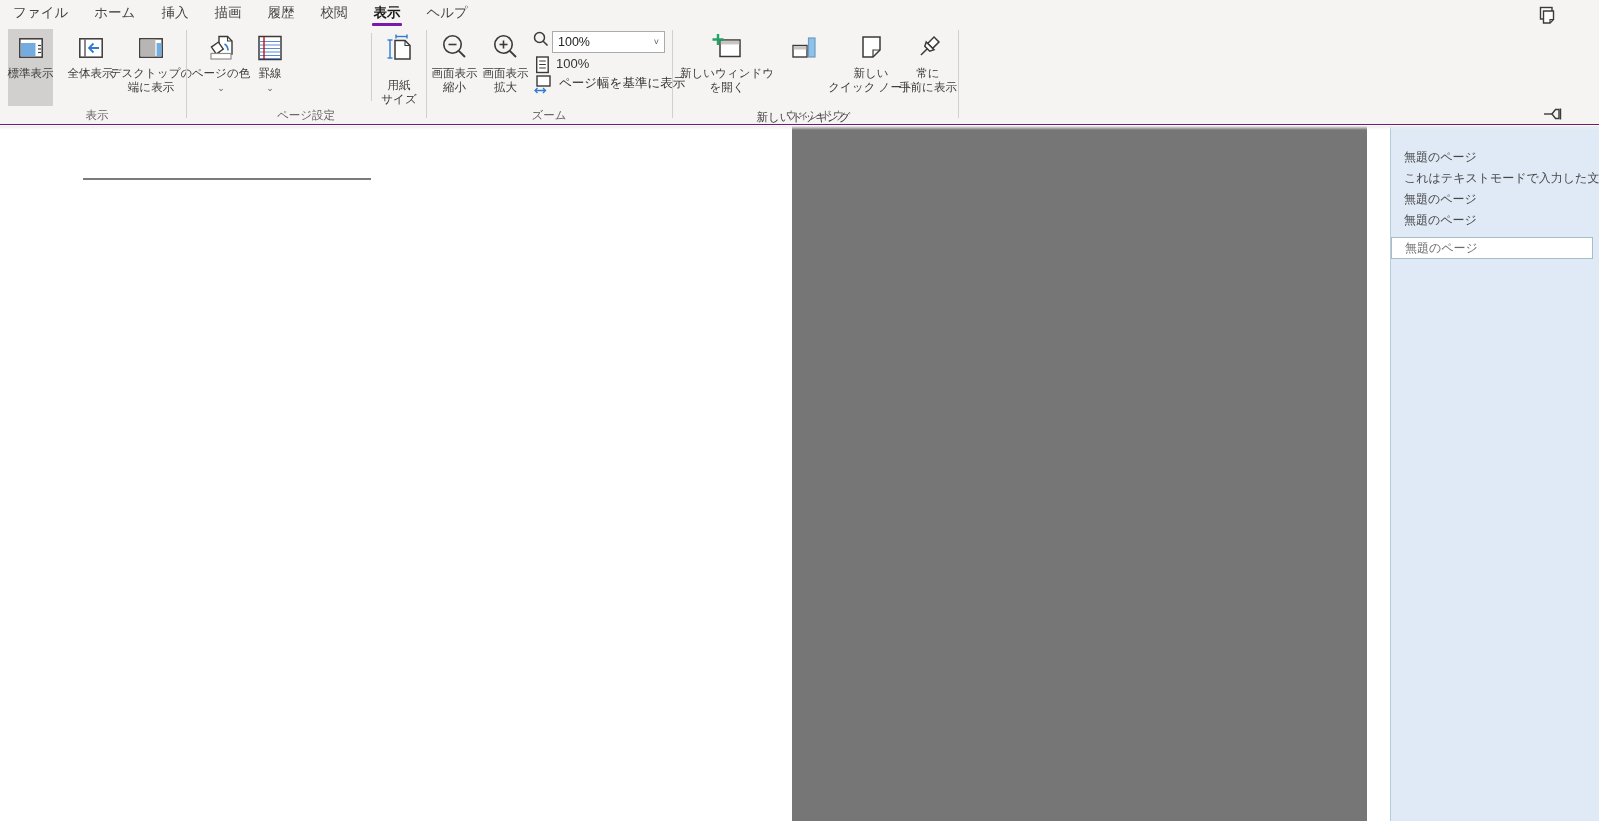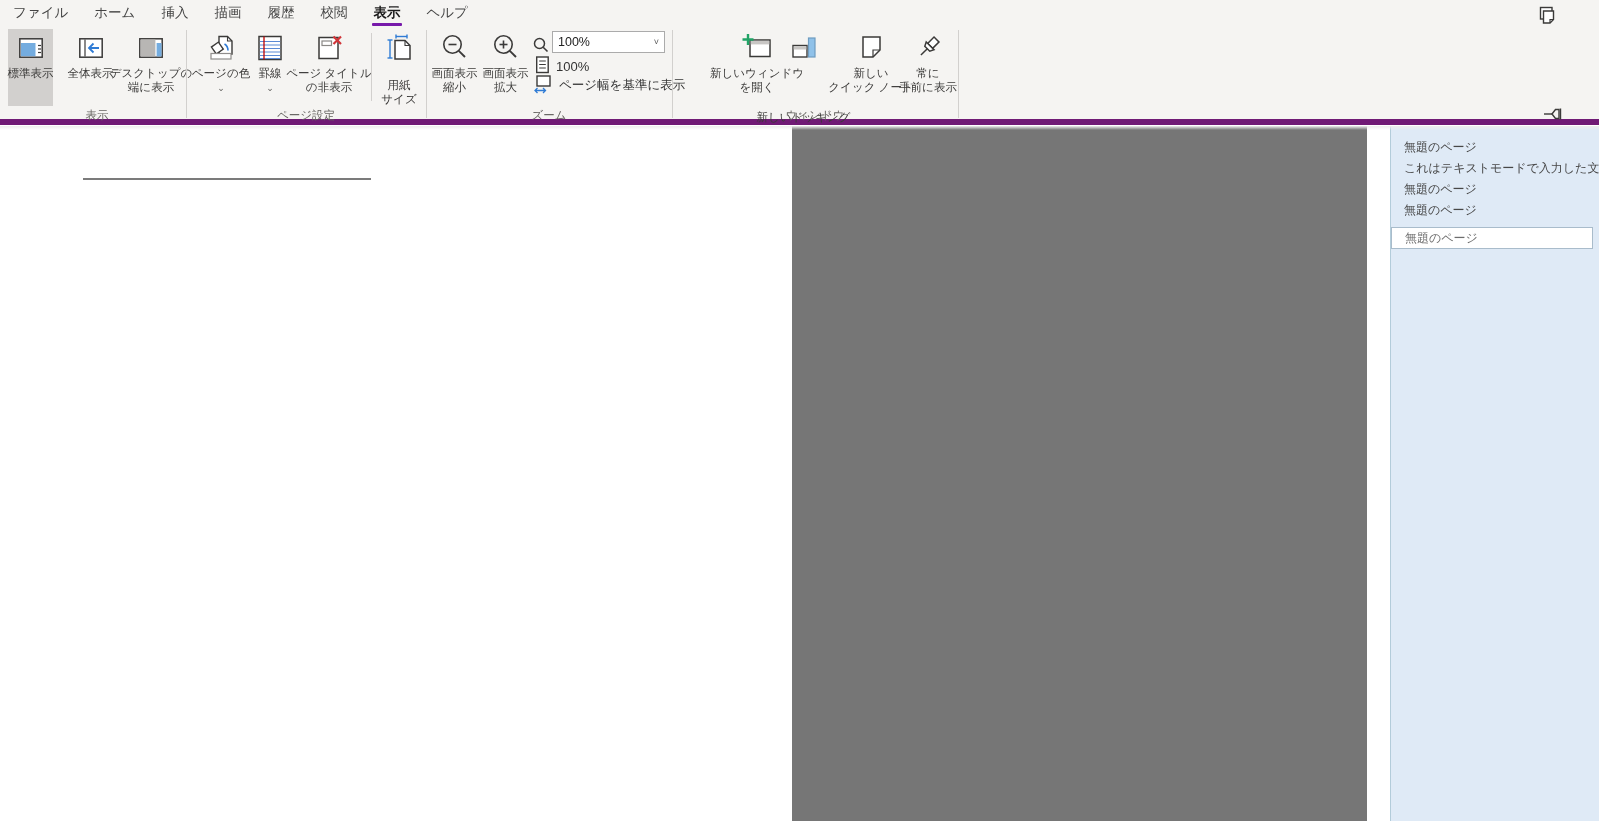--- a/index.html
+++ b/index.html
@@ -3,21 +3,21 @@
 <meta charset="utf-8">
 <style>
   * { margin:0; padding:0; box-sizing:border-box; }
   html,body { width:1599px; height:821px; overflow:hidden; }
   body { font-family:"Liberation Sans","DejaVu Sans",sans-serif; background:#fff; color:#3b3a39; }
 
   .app { position:relative; width:1599px; height:821px; }
 
   
   .ribbon { position:absolute; top:0; left:0; width:1599px; height:125px;
-            background:#f5f4f2; border-bottom:6px solid #701a75;text-decoration:underline; }
+            background:#f5f4f2; border-bottom:1px solid #701a75;text-decoration:underline; }
 
   .tabbar { position:absolute; top:0; left:0; right:0; height:27px; display:flex; align-items:stretch; }
   .tab { position:relative; padding:0 13px; font-size:13.5px; line-height:26px; color:#444; cursor:default; white-space:nowrap; }
   .tab.selected { font-weight:bold; color:#1b1b1b; }
   .tab.selected::after { content:""; position:absolute; left:50%; transform:translateX(-50%);
        bottom:1px; width:30px; height:3px; background:#7719AA; border-radius:1px; }
 
   .ribbon-body { position:absolute; top:27px; left:0; right:0; height:97px; }
 
   .rbtn { position:absolute; top:2px; height:77px; display:flex; flex-direction:column; align-items:center; text-align:center; }
@@ -26,41 +26,41 @@
   .rbtn .rlbl span { display:block; }
   .rbtn .chev { font-size:9px; line-height:8px; color:#605e5c; margin-top:3px; }
   .rbtn.selected { background:#d2d0ce; }
 
   .rsep { position:absolute; top:3px; height:88px; width:1px; background:#d2d0ce; }
   .rsep.short { top:6px; height:68px; }
 
   .rgrouplbl { position:absolute; top:81px; height:16px; font-size:11.5px; color:#666461; text-align:center; }
 
   .zoomcol { position:absolute; left:533px; top:0; width:140px; }
-  .zrow { position:absolute; left:0; display:flex; align-items:flex-end; }
+  .zrow { position:absolute; left:0; display:flex; align-items:flex-start; }
   .combo { width:113px; height:22px; background:#fff; border:1px solid #ababab; display:flex; align-items:center; margin-left:3px; }
   .combo .cval { flex:1; font-size:12.5px; padding-left:5px; color:#222; }
   .combo .cchev { font-size:9px; color:#555; padding-right:5px; }
   .ztxt { font-size:12.5px; color:#333; margin-left:6px; white-space:nowrap; }
   .icon-btn { position:absolute; width:20px; height:20px; }
 
   
   .content { position:absolute; top:126px; left:0; width:1599px; height:695px; background:#fff; }
   .content::before { content:""; position:absolute; top:0; left:0; right:0; height:4px;
        background:linear-gradient(#ededec, rgba(255,255,255,0)); pointer-events:none; z-index:5; }
 
   .page-canvas { position:absolute; left:0; top:0; width:792px; height:695px; background:#fff; }
   .title-underline { position:absolute; left:83px; top:52px; width:288px; height:2px; background:#7b7b7b; }
 
   .gray-canvas { position:absolute; left:792px; top:0; width:575px; height:695px; background:#767676; }
   .scroll-gap { position:absolute; left:1367px; top:0; width:23px; height:695px; background:#fff; }
 
   .sidebar { position:absolute; left:1390px; top:0; width:209px; height:695px;
              background:#dfeaf6; border-left:1px solid #b3ccda; }
-  .pagelist { padding-top:11px; }
+  .pagelist { padding-top:21px; }
   .pageitem { height:21px; line-height:21px; padding-left:13px; font-size:12px; color:#474747;
               white-space:nowrap; overflow:hidden; cursor:default; }
   .pageitem.selected { margin-top:6px; margin-right:6px; height:22px; line-height:20px;
               background:#fff; border:1px solid #a9bccb; color:#6d6d6d; }
 
   svg { display:block; }
 </style>
 </head>
 <body>
 
@@ -183,33 +183,20 @@
             <line x1="10" y1="4.5" x2="10" y2="27.5" stroke="#C00000" stroke-width="1.3"></line>
           </svg>
         </span>
         <span class="rlbl">
           <span>罫線</span>
             <span></span>
         </span>
         <span class="chev">⌄</span>
       </div>
 
-      <div class="rbtn" style="left:290px; width:78px;">
-        <span class="ric">
-          <svg width="32" height="32" viewBox="0 0 32 32">
-            <rect x="6" y="5.5" width="19" height="21" fill="#fff" stroke="#3b3a39" stroke-width="1.5"></rect>
-            <rect x="9" y="9" width="9.5" height="4.5" fill="none" stroke="#8a8886" stroke-width="1.2"></rect>
-            <path d="M20.5 4.5 L28 12 M28 4.5 L20.5 12" stroke="#D13438" stroke-width="2.2"></path>
-          </svg>
-        </span>
-        <span class="rlbl">
-          <span>ページ タイトル</span>
-            <span>の非表示</span>
-        </span>
-      </div>
 
       <div class="rsep short" style="left:371px;"></div>
 
       <div class="rbtn" style="left:376px; width:46px;gap:12px;">
         <span class="ric">
           <svg width="32" height="32" viewBox="0 0 32 32">
             <g stroke="#2F7BD5" stroke-width="1.4">
               <line x1="7" y1="8" x2="7" y2="26"></line>
                 <line x1="4.5" y1="8" x2="9.5" y2="8"></line>
                 <line x1="4.5" y1="26" x2="9.5" y2="26"></line>
@@ -290,21 +277,21 @@
               <rect x="4" y="1" width="13" height="10" fill="#fff" stroke="#3b3a39" stroke-width="1.4"></rect>
               <path d="M2 15.5 h10.5 M4.5 13 L2 15.5 L4.5 18 M10 13 L12.5 15.5 L10 18" stroke="#2F7BD5" fill="none" stroke-width="1.3"></path>
             </svg>
           </span>
           <span class="ztxt">ページ幅を基準に表示</span>
         </div>
       </div>
 
       <div class="rsep" style="left:672px;"></div>
 
-      <div class="rbtn" style="left:718px; width:78px;">
+      <div class="rbtn" style="left:688px; width:78px;">
         <span class="ric">
           <svg width="32" height="32" viewBox="0 0 32 32">
             <rect x="9" y="8" width="20" height="16.5" fill="#fff" stroke="#3b3a39" stroke-width="1.5"></rect>
             <rect x="9.8" y="8.8" width="18.5" height="3.6" fill="#c8c6c4"></rect>
             <path d="M7 2 v11 M1.5 7.5 h11" stroke="#21A366" stroke-width="2.4"></path>
           </svg>
         </span>
         <span class="rlbl">
           <span>新しいウィンドウ</span>
             <span>を開く</span>

